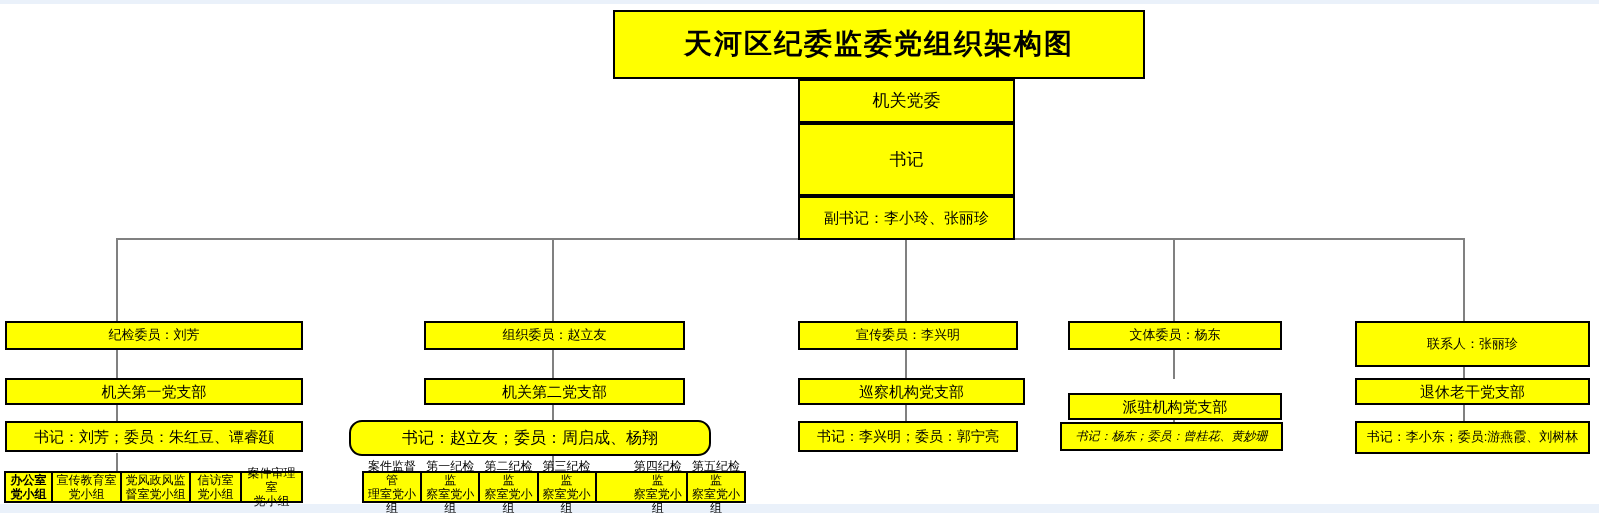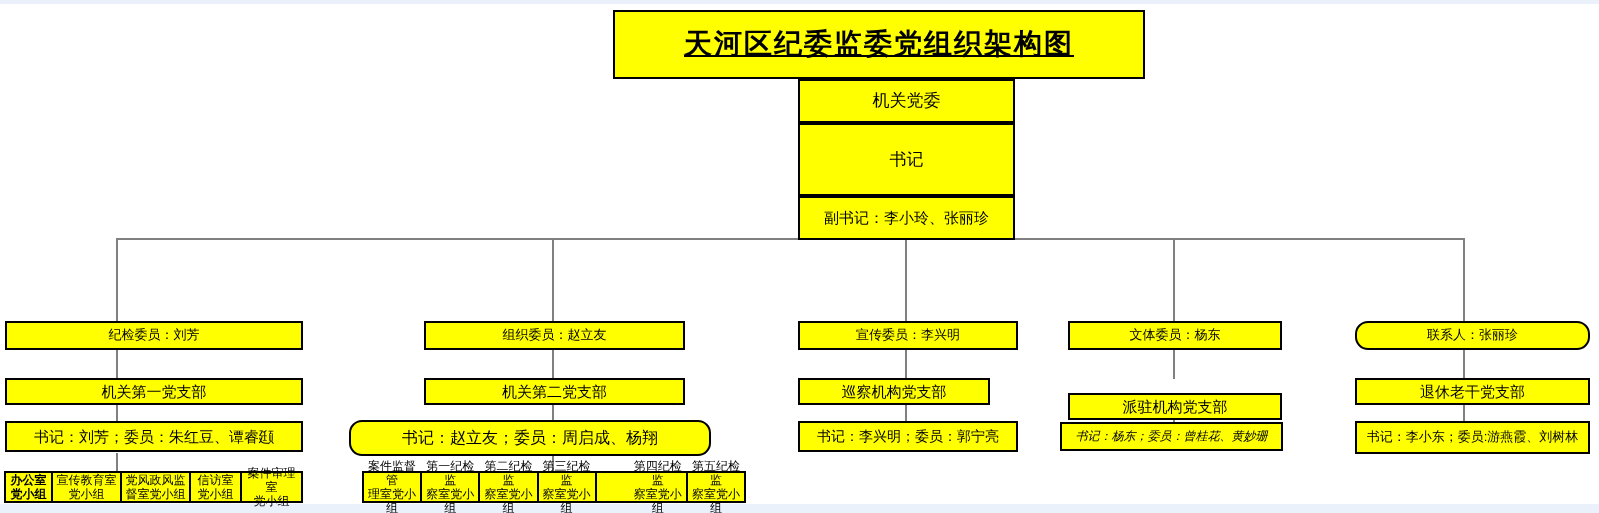--- a/index.html
+++ b/index.html
@@ -26,21 +26,21 @@
     box-sizing:border-box;
     background:var(--box-fill,#ffff00);
     border:2px solid var(--box-border,#000000);
     display:flex;align-items:center;justify-content:center;
     text-align:center;color:#000;
     white-space:nowrap;
     line-height:1.15;
   }
   .title-box{
     font-family:"Liberation Serif", serif;
-    font-weight:bold;font-size:28px;letter-spacing:2px;text-decoration:underline;
+    font-weight:bold;font-size:28px;letter-spacing:2px;
   }
   .grouprow{
     position:absolute;
     box-sizing:border-box;
     background:var(--box-fill,#ffff00);
     border:2px solid var(--box-border,#000000);
     display:flex;align-items:stretch;
   }
   .grouprow .cell{
     box-sizing:border-box;
@@ -124,24 +124,24 @@
 察室党小组</div>
     <div class="cell" style="flex:1;">第三纪检监
 察室党小组</div>
     <div class="cell" style="flex:1;padding-left:34px;">第四纪检监
 察室党小组</div>
     <div class="cell" style="flex:1;">第五纪检监
 察室党小组</div>
   </div>
 
   <div class="box fs13" style="left:798px;top:321px;width:220px;height:29px;">宣传委员：李兴明</div>
-  <div class="box fs15" style="left:798px;top:378px;width:192px;height:27px;text-align:right;">巡察机构党支部</div>
+  <div class="box fs15" style="left:798px;top:378px;width:227px;height:27px;text-align:right;">巡察机构党支部</div>
   <div class="box fs14" style="left:798px;top:421px;width:220px;height:31px;">书记：李兴明；委员：郭宁亮</div>
 
   <div class="box fs13" style="left:1068px;top:321px;width:214px;height:29px;">文体委员：杨东</div>
   <div class="box fs15" style="left:1068px;top:393px;width:214px;height:27px;">派驻机构党支部</div>
   <div class="box fs12" style="left:1060px;top:422px;width:223px;height:29px;font-style:italic;">书记：杨东；委员：曾桂花、黄妙珊</div>
 
-  <div class="box fs13" style="left:1355px;top:321px;width:235px;height:29px;border-radius:13px;">联系人：张丽珍</div>
+  <div class="box fs13" style="left:1355px;top:321px;width:235px;height:46px;">联系人：张丽珍</div>
   <div class="box fs15" style="left:1355px;top:378px;width:235px;height:27px;">退休老干党支部</div>
   <div class="box fs13" style="left:1355px;top:421px;width:235px;height:33px;">书记：李小东；委员:游燕霞、刘树林</div>
 
 </div>
 
 </body></html>

